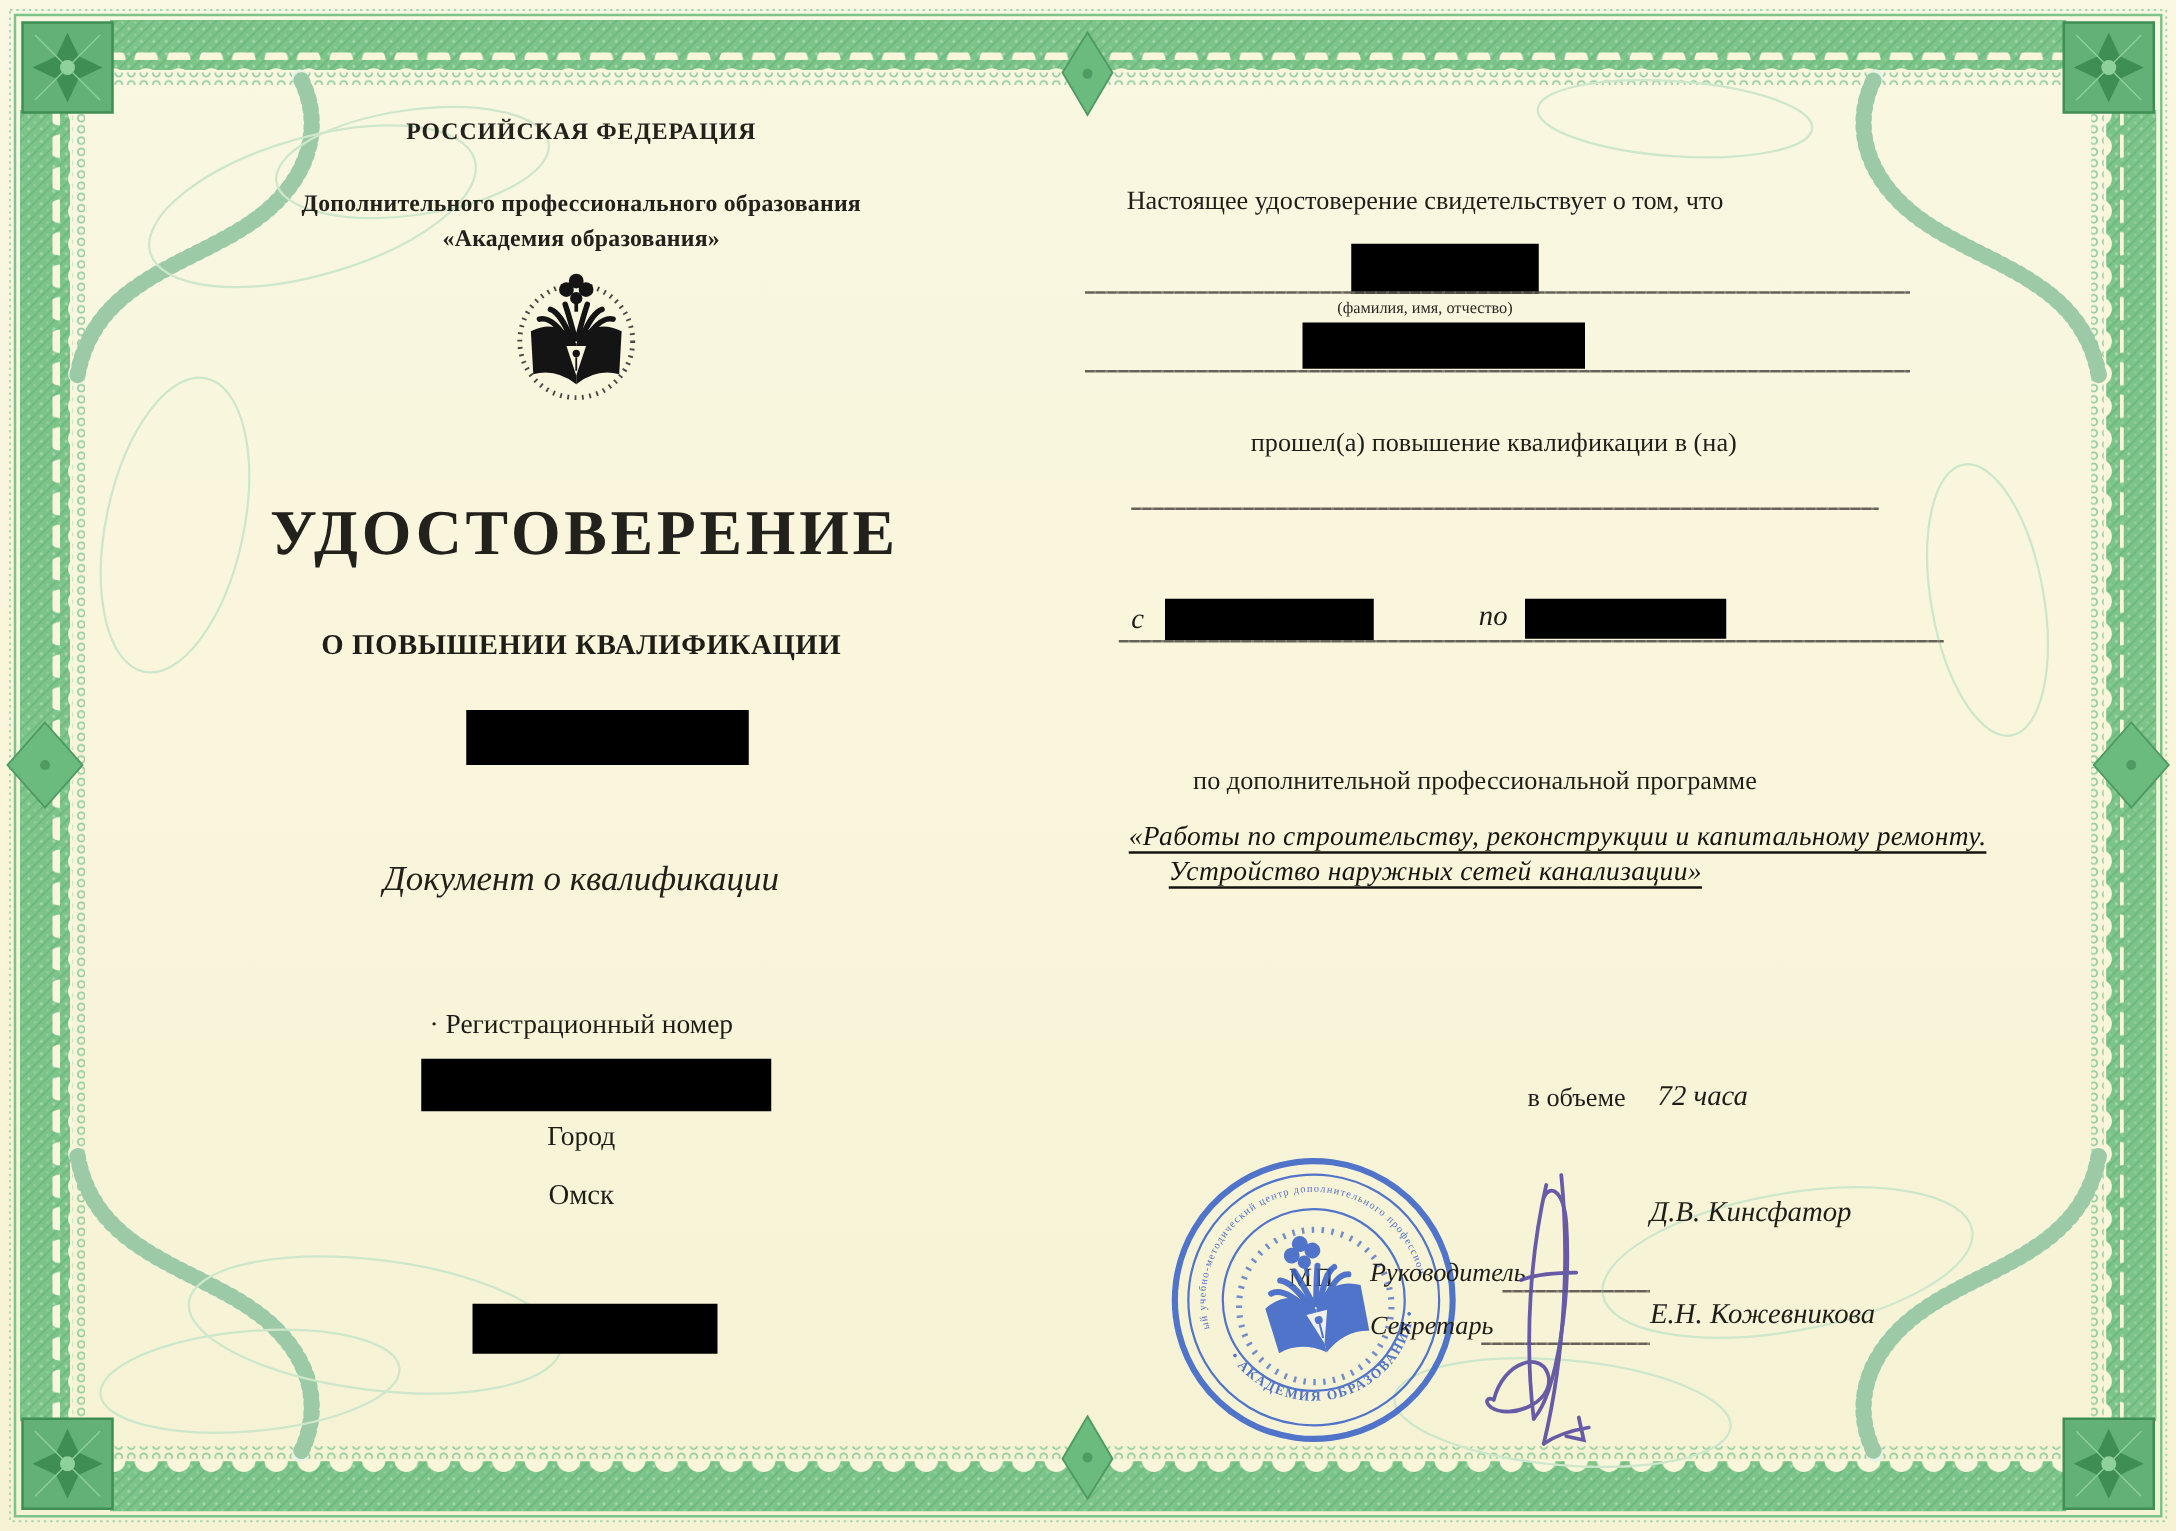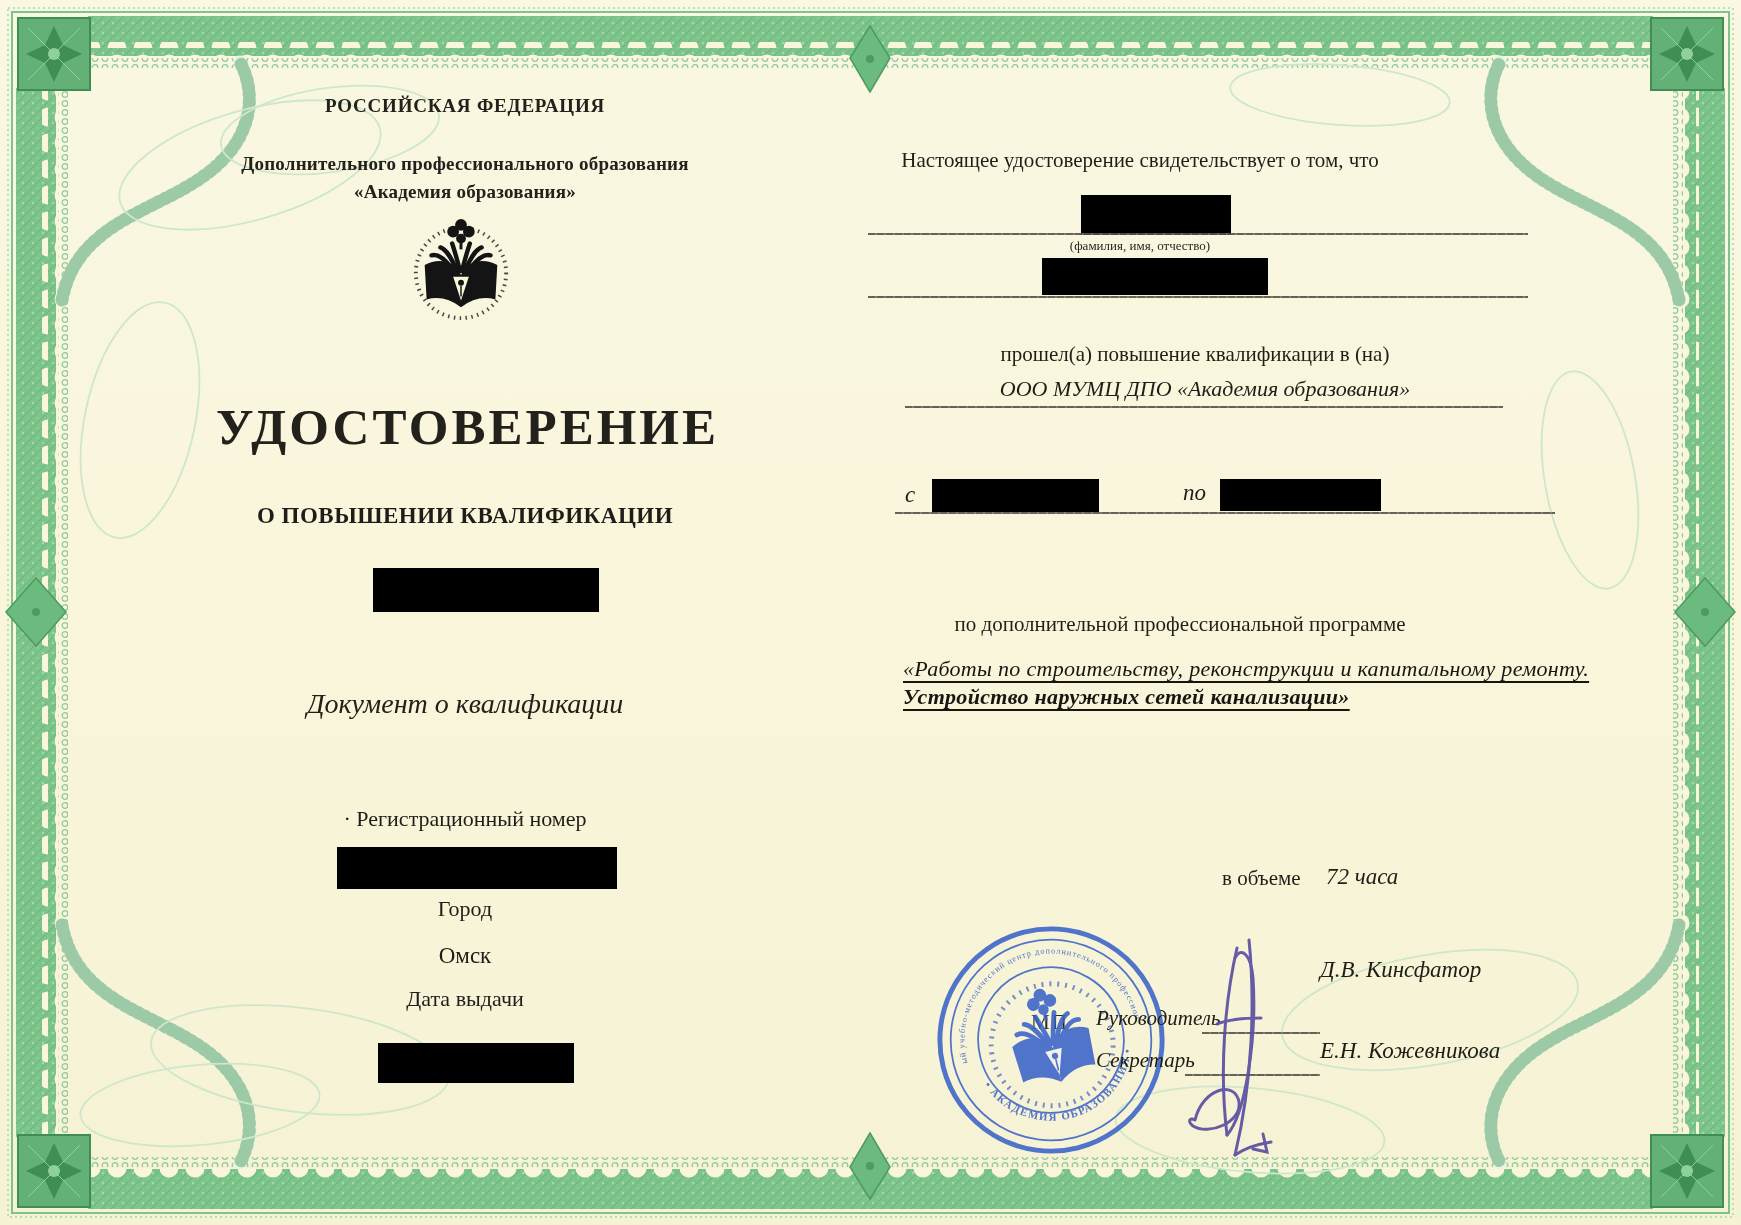--- a/index.html
+++ b/index.html
@@ -188,46 +188,44 @@
 
   <div class="redact" style="left:373px;top:568px;width:226px;height:44px;"></div>
 
   <div class="abs ctr ital" style="left:230px;top:688px;width:470px;font-size:28px;color:#232019;">Документ о квалификации</div>
 
   <div class="abs ctr" style="left:230px;top:806px;width:470px;font-size:22px;">· Регистрационный номер</div>
   <div class="redact" style="left:337px;top:847px;width:280px;height:42px;"></div>
 
   <div class="abs ctr" style="left:230px;top:896px;width:470px;font-size:22px;">Город</div>
   <div class="abs ctr" style="left:230px;top:943px;width:470px;font-size:23px;">Омск</div>
-  <div class="abs ctr" style="left:230px;top:986px;width:470px;font-size:22px;">Дата выдачи</div>
   <div class="redact" style="left:378px;top:1043px;width:196px;height:40px;"></div>
 
   <div class="abs ctr body-txt" style="left:850px;top:148px;width:580px;">Настоящее удостоверение свидетельствует о том, что</div>
 
   <div class="redact" style="left:1081px;top:195px;width:150px;height:40px;"></div>
   <div class="fline" style="left:868px;top:233px;width:660px;"></div>
   <div class="abs ctr cap" style="left:850px;top:238px;width:580px;">(фамилия, имя, отчество)</div>
 
   <div class="redact" style="left:1042px;top:258px;width:226px;height:37px;"></div>
   <div class="fline" style="left:868px;top:296px;width:660px;"></div>
 
   <div class="abs ctr body-txt" style="left:900px;top:342px;width:590px;">прошел(а) повышение квалификации в (на)</div>
 
-  <div class="abs ctr ital" style="left:900px;top:376px;width:610px;font-size:22px;">ООО МУМЦ ДПО «Академия образования»</div>
   <div class="fline" style="left:905px;top:406px;width:598px;"></div>
 
   <div class="abs ital" style="left:905px;top:482px;font-size:23px;">с</div>
   <div class="redact" style="left:932px;top:479px;width:167px;height:33px;"></div>
   <div class="abs ital" style="left:1183px;top:480px;font-size:23px;">по</div>
   <div class="redact" style="left:1220px;top:479px;width:161px;height:32px;"></div>
   <div class="fline" style="left:895px;top:512px;width:660px;"></div>
 
   <div class="abs ctr body-txt" style="left:900px;top:612px;width:560px;">по дополнительной профессиональной программе</div>
   <div class="abs program" style="left:903px;top:656px;width:780px;">«Работы по строительству, реконструкции и капитальному ремонту.</div>
-  <div class="abs program" style="left:903px;top:684px;width:780px;font-weight:bold;">Устройство наружных сетей канализации»</div>
+  <div class="abs program" style="left:935px;top:684px;width:780px;">Устройство наружных сетей канализации»</div>
 
   <div class="abs body-txt" style="left:1222px;top:866px;">в объеме</div>
   <div class="abs ital" style="left:1326px;top:864px;font-size:23px;">72 часа</div>
 
   <div class="abs" style="left:1031px;top:1010px;font-size:21px;letter-spacing:2px;color:#2a2620;">МП</div>
 
   <svg class="abs" style="left:933px;top:922px;transform:rotate(-14deg);opacity:.88;" width="236" height="236" viewBox="0 0 240 240">
     <defs>
       <path id="sealTopArc" d="M 32,120 A 88,88 0 1 1 208,120" fill="none"></path>
       <path id="sealBotArc" d="M 38,120 A 82,82 0 0 0 202,120" fill="none"></path>

